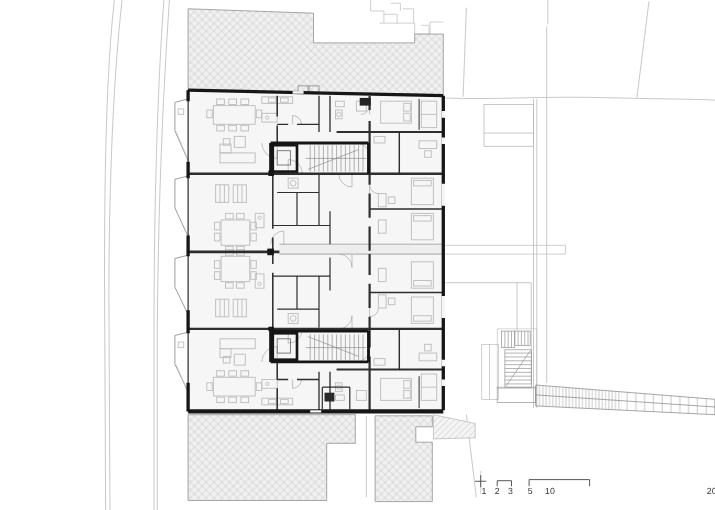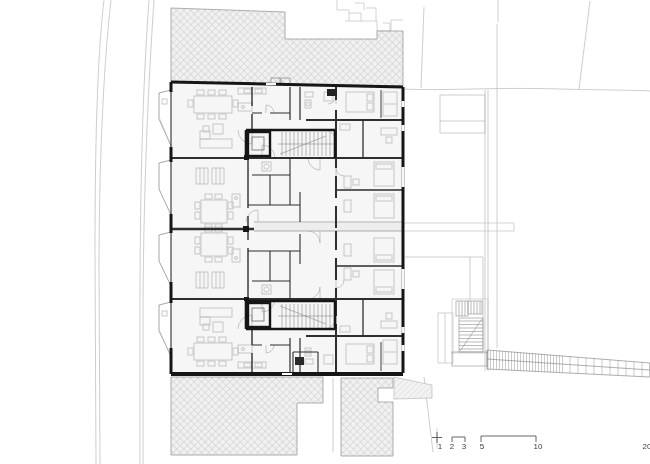--- a/index.html
+++ b/index.html
@@ -322,16 +322,16 @@
     <path d="M452,442 V437 H465 V442"></path>
     <path d="M481,442 V436 H536 V442"></path>
   </g>
 </svg>
 
 <div>
   <span class="slabel" style="left:440px;top:442px;">1</span>
   <span class="slabel" style="left:452px;top:442px;">2</span>
   <span class="slabel" style="left:464px;top:442px;">3</span>
   <span class="slabel" style="left:482px;top:442px;">5</span>
-  <span class="slabel" style="left:538px;top:442px;">10</span>
+  <span class="slabel" style="left:500px;top:442px;">10</span>
   <span class="slabel" style="left:630px;top:442px;margin-left:17px;">20</span>
 </div>
 </div>
 
 </body></html>

